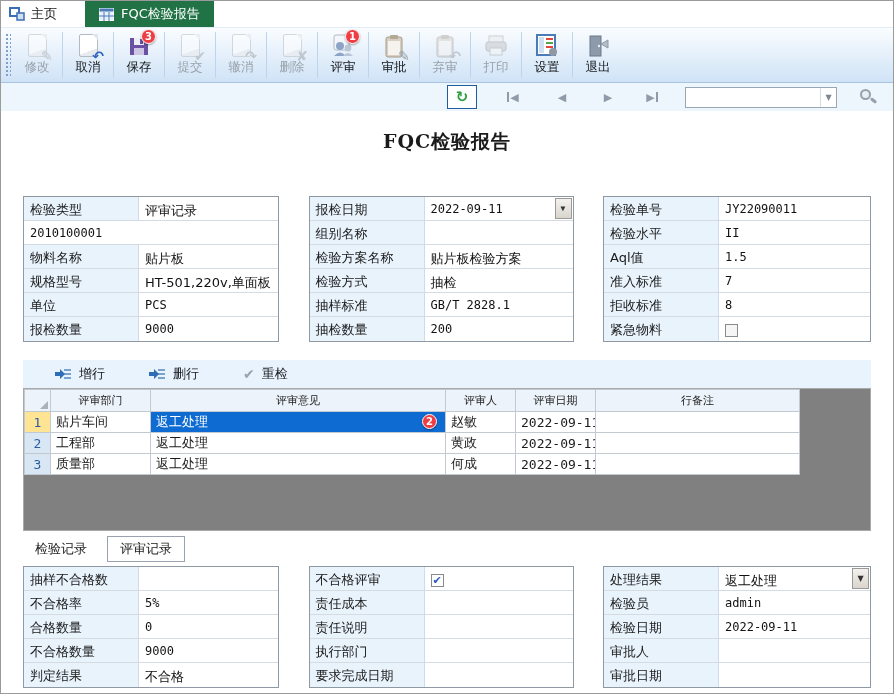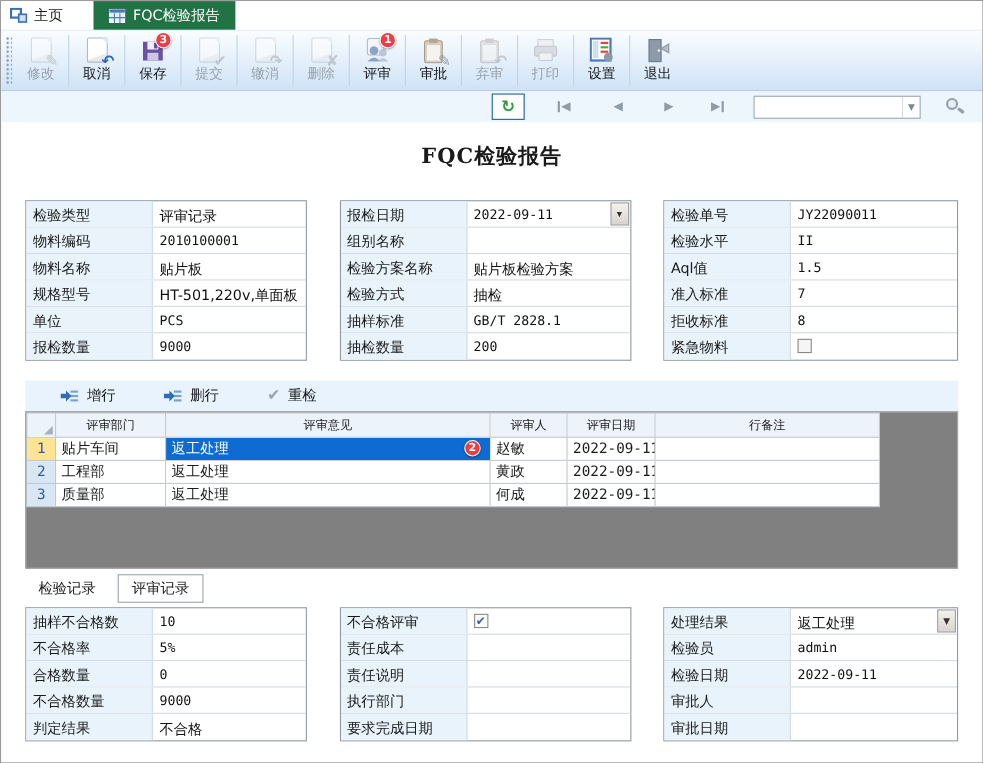--- a/index.html
+++ b/index.html
@@ -59,21 +59,21 @@
   .nav-combo .combo-arrow { width: 16px; border-left: 1px solid #d4dce4; display: flex; align-items: center; justify-content: center; color: #7d8793; font-size: 8px; cursor: pointer; }
   .nav-search { position: absolute; left: 857px; top: 5px; width: 20px; height: 18px; cursor: pointer; }
   .nav-search .lens { position: absolute; left: 2px; top: 1px; width: 11px; height: 11px; border: 2px solid #94a0ac; border-radius: 50%; background: #e8eef4; }
   .nav-search .handle { position: absolute; left: 12px; top: 11px; width: 7px; height: 3px; background: #94a0ac; transform: rotate(38deg); border-radius: 2px; }
 
   
   .content { padding: 0 22px; }
   .page-title { text-align: center; margin-top: 18px; font-family: "DejaVu Serif", "Liberation Serif", serif; font-size: 19px; font-weight: bold; letter-spacing: 1px; height: 26px; }
 
   .form-row { display: flex; justify-content: space-between; }
-  .form-row.top { margin-top: 27px; }
+  .form-row.top { margin-top: 41px; }
   .ftable { border: 1px solid #8f99a3; background: #fff; }
   .ftable.t1 { width: 256px; } .ftable.t2 { width: 265px; } .ftable.t3 { width: 268px; }
   .frow { display: flex; height: 24px; border-bottom: 1px solid #d4dbe2; }
   .frow:last-child { border-bottom: none; }
   .flabel { width: 115px; background: #e9f3fc; border-right: 1px solid #cfdbe8; padding: 4px 0 0 6px; font-size: 13px; }
   .fvalue { flex: 1; position: relative; padding: 5px 0 0 6px; color: #111; }
   .combo-btn { position: absolute; top: 1px; right: 1px; bottom: 1px; width: 17px; background: linear-gradient(#f4f2ee, #d9d5cd); border: 1px solid #9a9a9a; display: flex; align-items: center; justify-content: center; font-size: 8px; color: #333; cursor: pointer; }
   .checkbox { display: inline-block; width: 13px; height: 13px; border: 1px solid #8a8a8a; background: #f5f5f5; margin-top: -1px; vertical-align: middle; text-align: center; line-height: 11px; font-size: 11px; color: #2d5bb8; cursor: pointer; }
   .checkbox.checked { background: #fdfdfd; }
 
@@ -305,21 +305,20 @@
     <div class="page-title">FQC检验报告</div>
 
     <div class="form-row top">
 
       <div class="ftable t1">
         <div class="frow">
             <div class="flabel">检验类型</div>
             <div class="fvalue">评审记录</div>
           </div>
         <div class="frow">
-            <div class="flabel">物料编码</div>
             <div class="fvalue mono">2010100001</div>
           </div>
         <div class="frow">
             <div class="flabel">物料名称</div>
             <div class="fvalue">贴片板</div>
           </div>
         <div class="frow">
             <div class="flabel">规格型号</div>
             <div class="fvalue">HT-501,220v,单面板</div>
           </div>
@@ -465,21 +464,20 @@
     <div class="bottom-tabs">
       <button class="btab">检验记录</button>
       <button class="btab active">评审记录</button>
     </div>
 
     <div class="form-row bottom">
 
       <div class="ftable t1">
         <div class="frow">
             <div class="flabel">抽样不合格数</div>
-            <div class="fvalue mono">10</div>
           </div>
         <div class="frow">
             <div class="flabel">不合格率</div>
             <div class="fvalue mono">5%</div>
           </div>
         <div class="frow">
             <div class="flabel">合格数量</div>
             <div class="fvalue mono">0</div>
           </div>
         <div class="frow">

